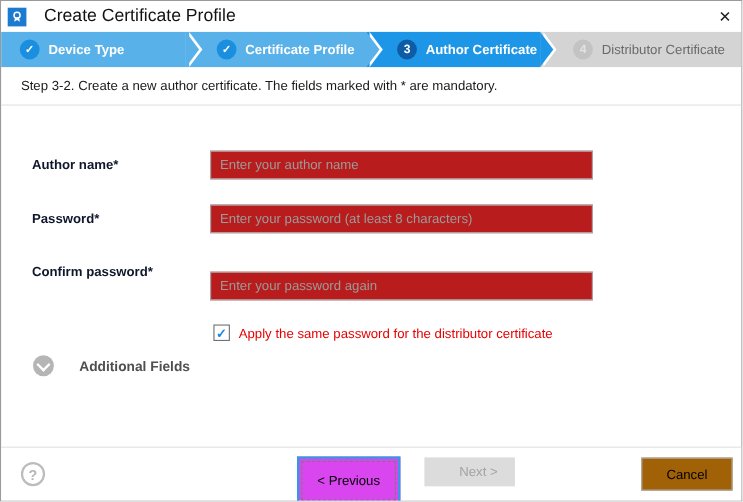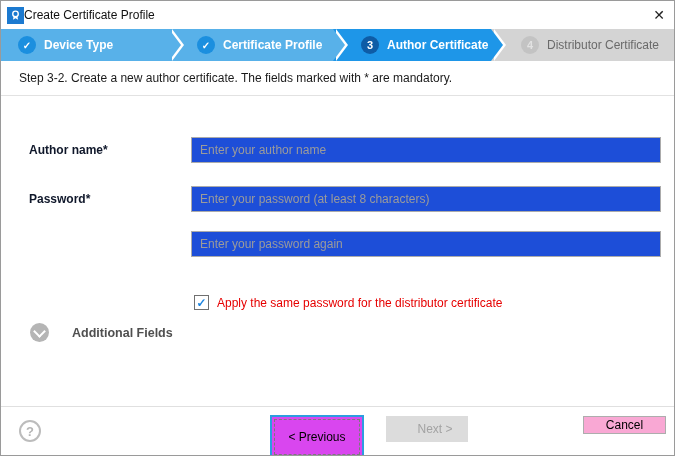--- a/index.html
+++ b/index.html
@@ -4,21 +4,21 @@
 <style>
   html,body{margin:0;padding:0;background:#f5f5f5;}
   .window{
     position:relative;width:675px;height:456px;box-sizing:border-box;
     background:#ffffff;border:1px solid #9a9a9a;
     font-family:"Liberation Sans", sans-serif;color:#000;overflow:hidden;
   }
   
   .titlebar{position:absolute;top:0;left:0;right:0;height:28px;display:flex;align-items:center;background:#fff;}
   .app-icon{width:17px;height:17px;margin-left:6px;background:#1c7ad0;display:flex;align-items:center;justify-content:center;flex:0 0 auto;}
-  .title-text{margin-left:0;font-size:12px;color:#111;}
+  .title-text{margin-left:16px;font-size:16px;color:#111;}
   .close-btn{margin-left:auto;width:30px;height:24px;display:flex;align-items:center;justify-content:center;font-size:14px;color:#222;cursor:default;}
   
   .steps{position:absolute;top:28px;left:0;right:0;height:32px;display:flex;}
   .step{position:relative;display:flex;align-items:center;height:32px;box-sizing:border-box;}
   .step:nth-child(1){z-index:4;width:168px;padding-left:17px;}
   .step:nth-child(2){z-index:3;width:164px;padding-left:28px;}
   .step:nth-child(3){z-index:2;width:158px;padding-left:28px;}
   .step:nth-child(4){z-index:1;flex:1;padding-left:30px;}
   .step:not(:last-child)::before{
     content:"";position:absolute;top:0;right:-15px;width:0;height:0;
@@ -39,48 +39,48 @@
   .step.active .marker{background:#0e5ca6;color:#fff;font-size:11px;}
   .step.upcoming .marker{background:#c3c3c3;color:#e2e2e2;font-size:11px;}
   .step-label{font-size:12px;white-space:nowrap;}
   .step.completed .step-label,.step.active .step-label{color:#fff;font-weight:bold;}
   .step.upcoming .step-label{color:#6a6a6a;font-weight:normal;}
   
   .instruction{position:absolute;top:60px;left:0;right:0;height:35px;display:flex;align-items:center;
                padding-left:18px;font-size:12px;color:#1a1a1a;border-bottom:1px solid #e2e2e2;box-sizing:border-box;}
   
   .field-label{position:absolute;left:28px;font-size:12px;font-weight:bold;color:#0f172a;}
-  .field-input{position:absolute;left:190px;width:470px;height:26px;box-sizing:border-box;
+  .field-input{position:absolute;left:190px;width:348px;height:26px;box-sizing:border-box;
                border:1px solid #ababab;padding:0 8px;font-size:12px;color:#000;
-               font-family:"Liberation Sans", sans-serif;outline:none;background:#1d4ed8;}
+               font-family:"Liberation Sans", sans-serif;outline:none;background:#b91c1c;}
   .field-input::placeholder{color:#9b9b9b;opacity:1;}
   .lbl-1{top:142px;} .inp-1{top:136px;}
   .lbl-2{top:191px;text-align:center;} .inp-2{top:185px;}
-  .lbl-3{top:239px;} .inp-3{top:230px;}
+  .lbl-3{top:239px;} .inp-3{top:246px;}
   .checkbox-row{position:absolute;left:193px;top:294px;display:flex;align-items:center;}
   .checkbox{width:15px;height:15px;box-sizing:border-box;border:1px solid #707070;background:#fff;
             display:flex;align-items:center;justify-content:center;font-size:12px;font-weight:bold;color:#1b84e0;line-height:1;}
   .checkbox-label{margin-left:8px;font-size:12px;color:#e60000;white-space:nowrap;}
   .additional-row{position:absolute;left:29px;top:322px;display:flex;align-items:center;}
   .expander-circle{width:19px;height:19px;border-radius:50%;background:#b5b5b5;display:flex;align-items:center;justify-content:center;flex:0 0 auto;}
   .chevron-down{width:7px;height:7px;border-right:2px solid #fff;border-bottom:2px solid #fff;
                 transform:rotate(45deg);margin-top:-3px;}
   .additional-label{margin-left:0px;font-size:12.5px;font-weight:bold;color:#4f4f4f;padding-left:23px;}
   
   .footer{position:absolute;top:405px;left:0;right:0;height:51px;border-top:1px solid #e0e0e0;background:#fff;box-sizing:border-box;}
   .help-circle{position:absolute;left:18px;top:13px;width:22px;height:22px;border-radius:50%;
                border:2px solid #bcbcbc;box-sizing:border-box;display:flex;align-items:center;justify-content:center;
                color:#b5b5b5;font-size:13px;font-weight:bold;}
   .btn{position:absolute;box-sizing:border-box;font-family:"Liberation Sans", sans-serif;font-size:12px;
        display:flex;align-items:center;justify-content:center;cursor:default;}
   .btn-previous{left:269px;top:8px;width:94px;height:44px;background:#d946ef;border:2px solid #2d9ce0;
                 outline:1px dashed #7a7a7a;outline-offset:-5px;color:#000;}
   .btn-next{left:385px;top:9px;width:82px;height:26px;background:#dcdcdc;border:1px solid #dcdcdc;color:#a3a3a3;padding-left:16px;}
   .btn-finish{left:490px;top:9px;width:82px;height:26px;background:#dcdcdc;border:1px solid #dcdcdc;color:#a3a3a3;}
-  .btn-cancel{left:582px;top:9px;width:83px;height:18px;background:#f9a8d4;border:1px solid #adadad;color:#000;}
+  .btn-cancel{left:582px;top:9px;width:83px;height:30px;background:#a16207;border:1px solid #adadad;color:#000;}
 </style>
 </head>
 <body>
 
 <div class="window">
 
   <div class="titlebar">
     <div class="app-icon">
       <svg width="13" height="13" viewBox="0 0 16 16">
         <circle cx="8" cy="6" r="3.4" fill="none" stroke="#ffffff" stroke-width="1.7"></circle>
@@ -111,20 +111,21 @@
   </div>
 
   <div class="instruction">Step 3-2. Create a new author certificate. The fields marked with * are mandatory.</div>
 
   <div class="field-label lbl-1">Author name*</div>
   <input class="field-input inp-1" type="text" placeholder="Enter your author name" style="">
 
   <div class="field-label lbl-2">Password*</div>
   <input class="field-input inp-2" type="text" placeholder="Enter your password (at least 8 characters)" style="">
 
+  <div class="field-label lbl-3">Confirm password*</div>
   <input class="field-input inp-3" type="text" placeholder="Enter your password again" style="">
 
   <div class="checkbox-row">
     <span class="checkbox">✓</span>
     <span class="checkbox-label">Apply the same password for the distributor certificate</span>
   </div>
 
   <div class="additional-row">
     <span class="expander-circle">
         <span class="chevron-down"></span>

